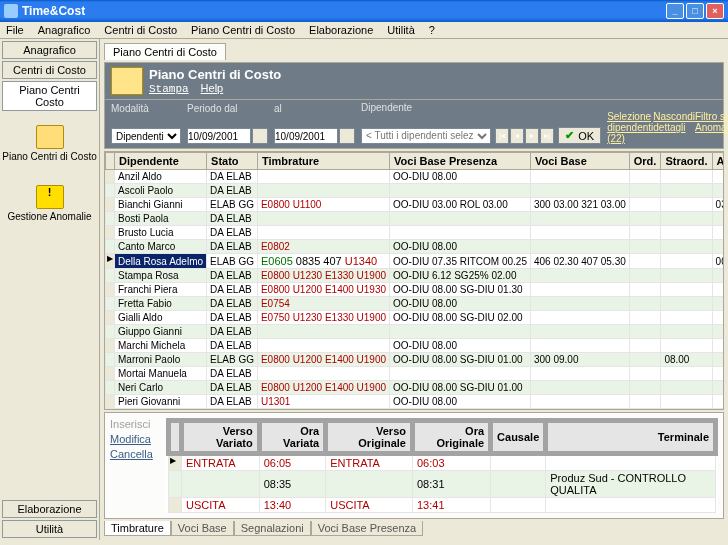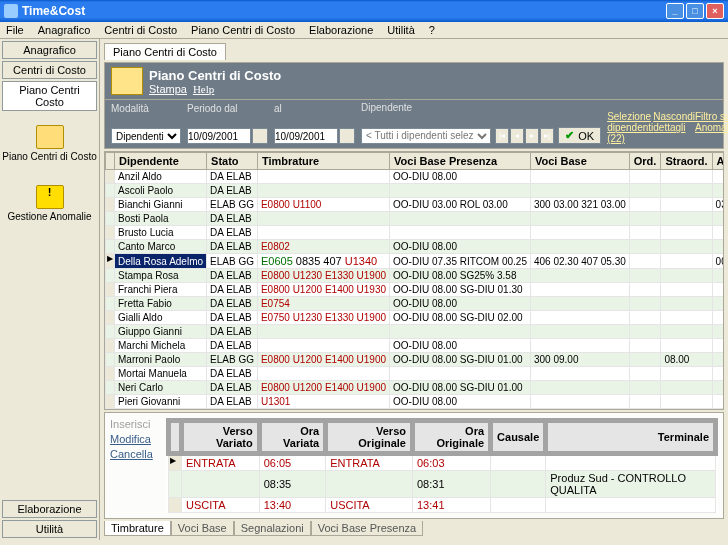--- a/index.html
+++ b/index.html
@@ -118,21 +118,21 @@
 
   <div class="rightcol">
     <div class="tabstrip" id="tabstrip">
         <div class="tab">Piano Centri di Costo</div>
       </div>
 
     <div class="headerband">
       <div class="hb-icon"></div>
       <div class="hb-text">
         <div class="hb-title">Piano Centri di Costo</div>
-        <div class="hb-sub" id="hblinks"><a href="#" style="margin-right: 6px;">Stampa</a><a href="#" style="margin-right: 14px; font-family: Liberation Serif, serif;">Help</a></div>
+        <div class="hb-sub" id="hblinks"><a href="#" style="margin-right: 12px; font-family: Liberation Mono, monospace;">Stampa</a><a href="#" style="margin-right: 14px;">Help</a></div>
       </div>
     </div>
 
     <div class="filterbar">
       <div class="grp">
         <label>Modalità</label>
         <select style="width:70px">
           <option>Dipendenti</option>
         </select>
       </div>
@@ -266,21 +266,21 @@
               <td>406 02.30 407 05.30</td>
               <td></td>
               <td></td>
               <td>00.25</td>
             </tr>
             <tr>
               <td class="rh"></td>
               <td>Stampa Rosa</td>
               <td>DA ELAB</td>
               <td class="red">E0800 U1230 E1330 U1900</td>
-              <td>OO-DIU 08.00 SG25% 3.58</td>
+              <td>OO-DIU 6.12 SG25% 02.00</td>
               <td></td>
               <td></td>
               <td></td>
               <td></td>
             </tr>
             <tr>
               <td class="rh"></td>
               <td>Franchi Piera</td>
               <td>DA ELAB</td>
               <td class="red">E0800 U1200 E1400 U1930</td>

